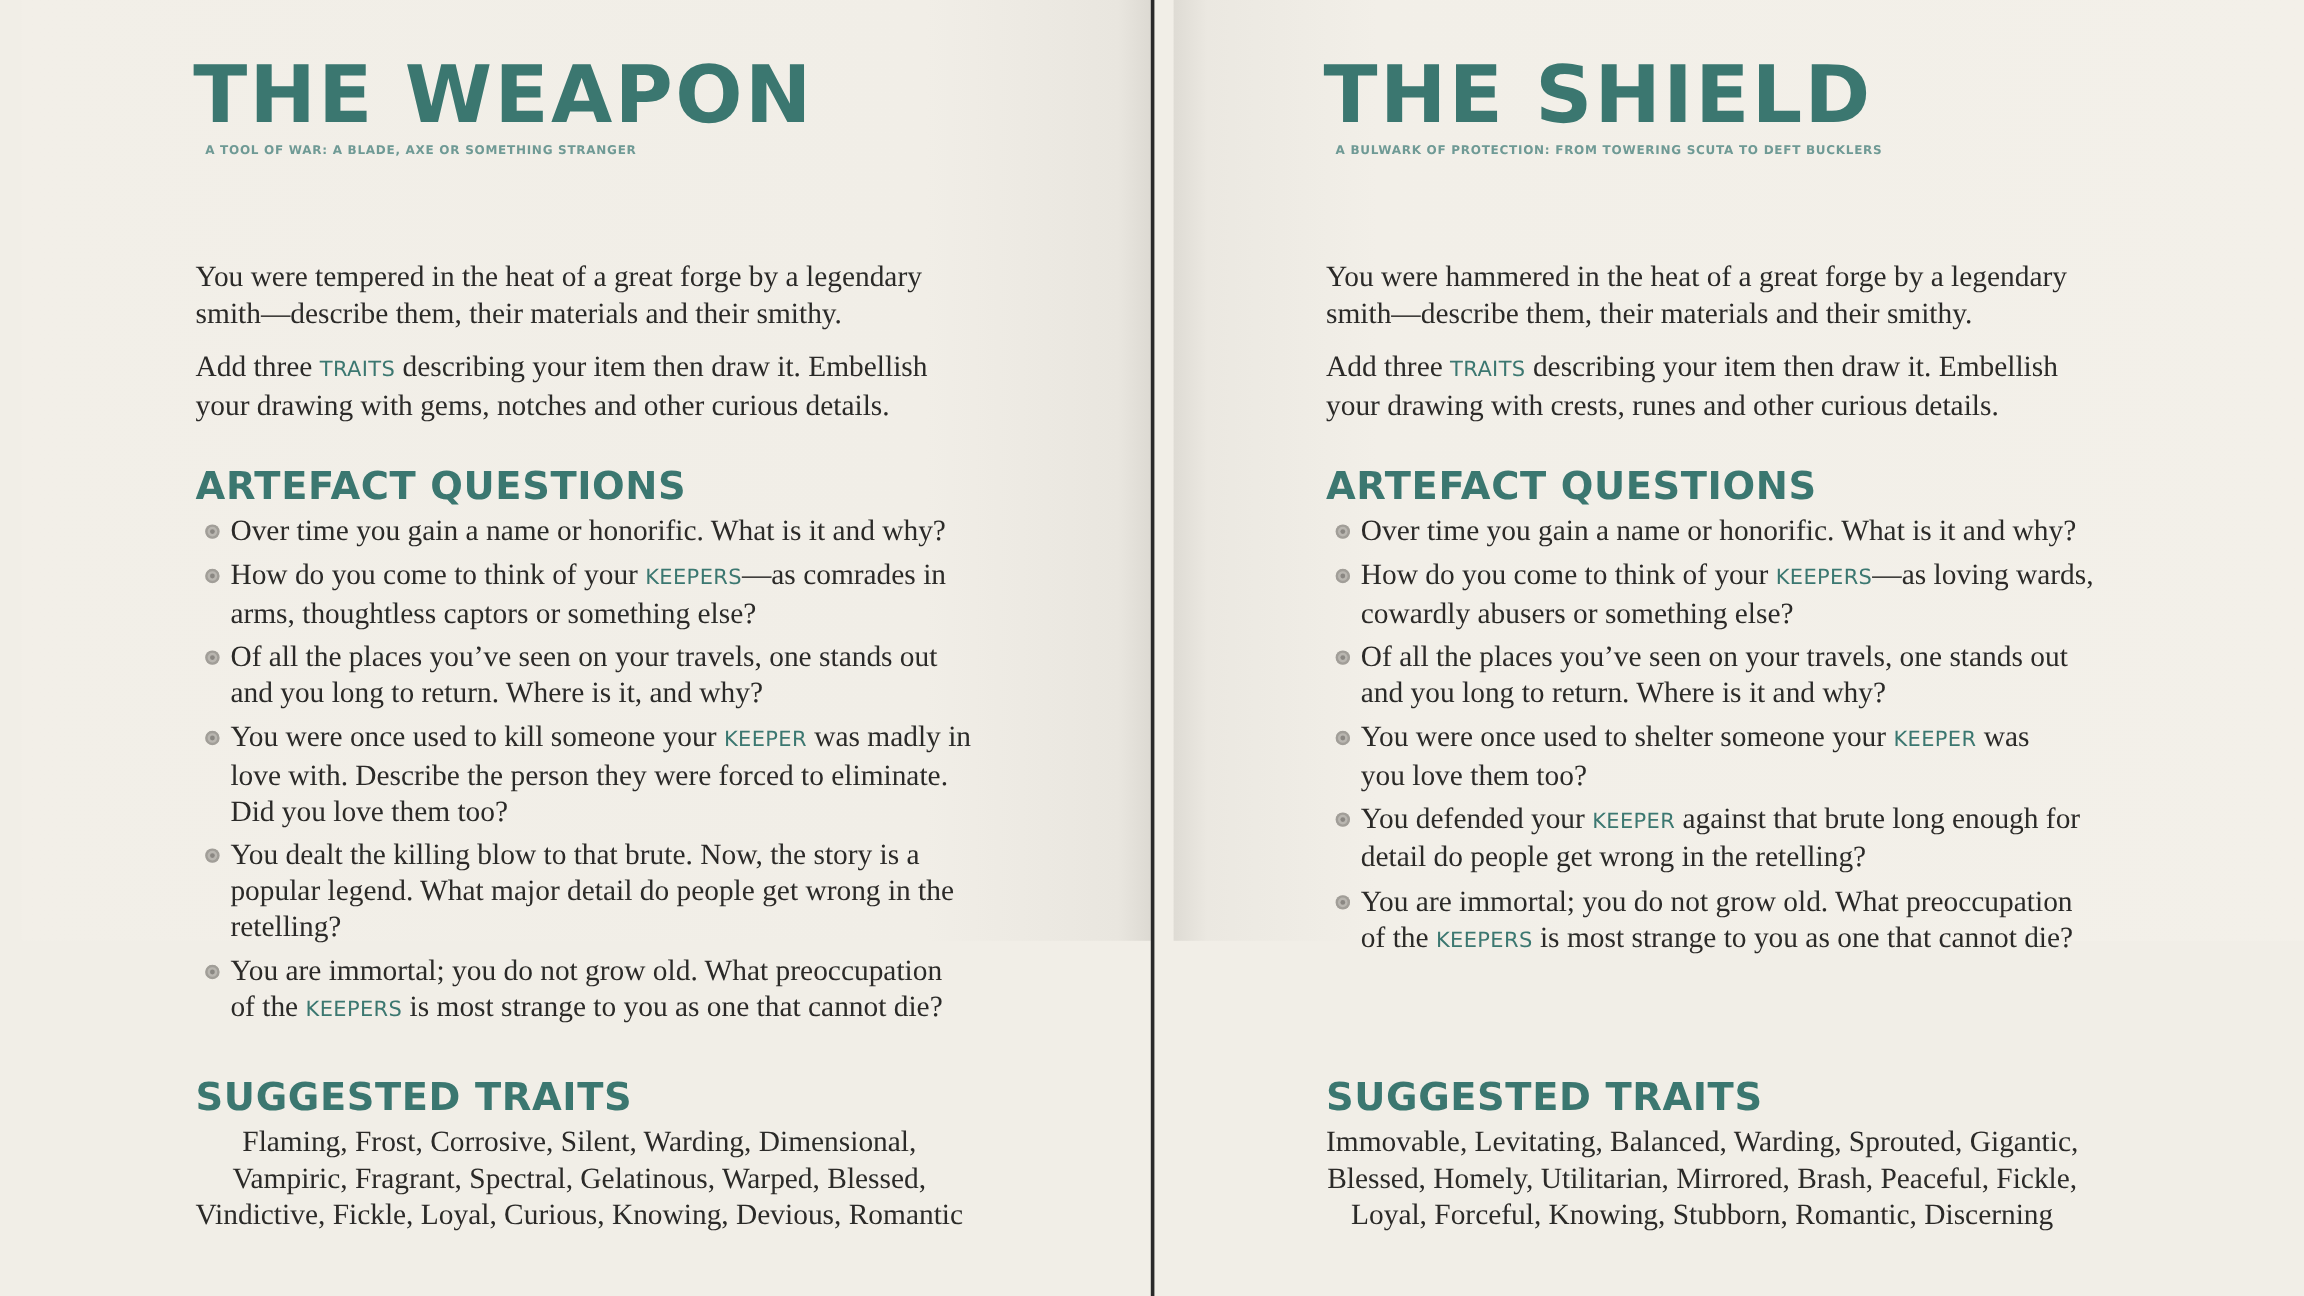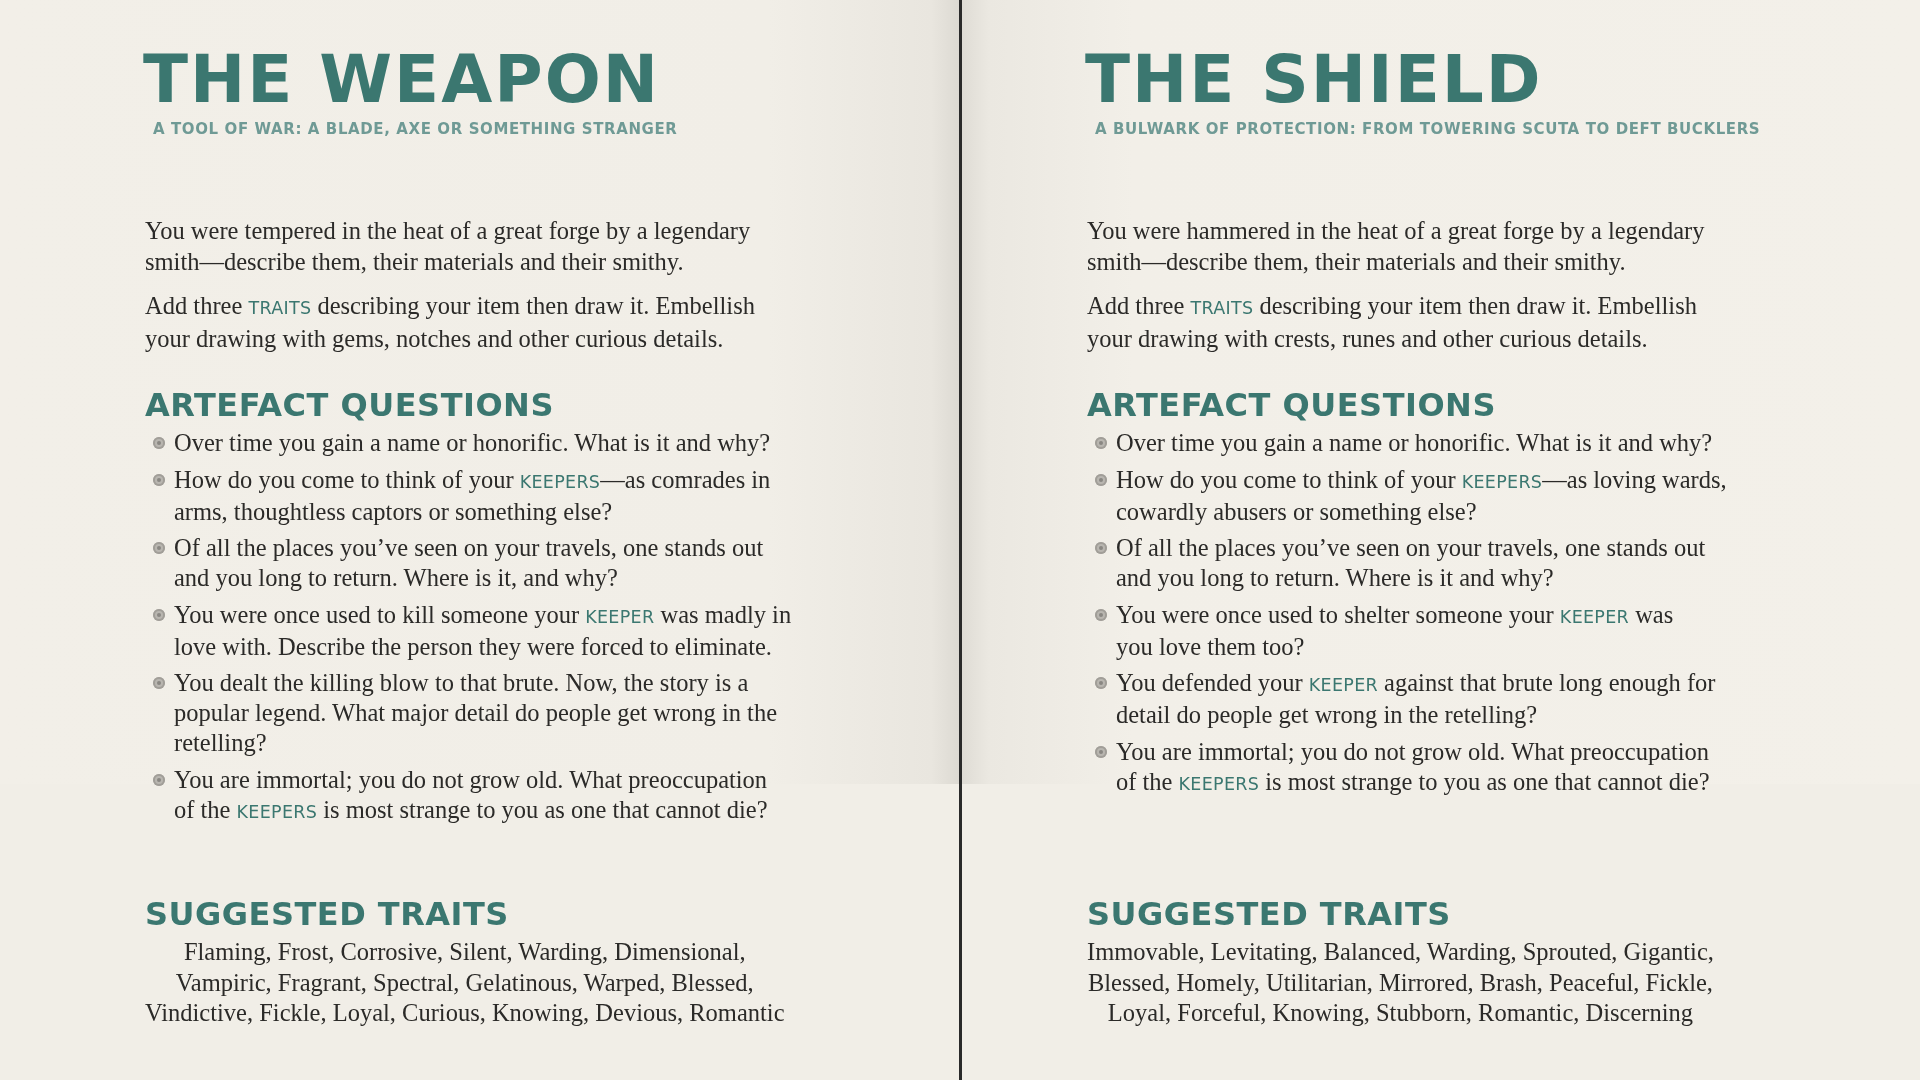--- a/index.html
+++ b/index.html
@@ -6,41 +6,42 @@
   body {
     width:1920px; height:1080px; overflow:hidden; position:relative;
     background:#f1eee7;
     font-family:"Liberation Serif", "DejaVu Serif", serif;
     color:#2b2a28;
   }
   .spread { position:absolute; inset:0; display:flex; }
   .page {
     position:relative; height:784px;
     background:#f2efe8;
+    margin-left:18px;
   }
   .page.left { width:960px; background:linear-gradient(to right, #f2efe8 0%, #f1eee7 80%, #e9e6df 97%, #dcd9d2 100%); }
   .page.right { width:960px; background:linear-gradient(to right, #dedbd4 0%, #ebe8e1 3%, #f2efe8 18%, #f3f0e9 100%); }
   .gutter {
     position:absolute; left:959px; top:0; width:3px; height:1080px;
     background:#2a2a2a;
   }
   .content { position:absolute; top:0; }
   .left .content { left:145px; width:700px; }
   .right .content { left:127px; width:720px; }
 
   .title {
     position:absolute; top:40px; left:-2px; margin:0;
     font-family:"DejaVu Sans", "Liberation Sans", sans-serif;
     font-weight:bold; font-size:66px; letter-spacing:2px;
     color:#3b7770; line-height:80px; white-space:nowrap;
   }
   .subtitle {
     position:absolute; top:120px; left:8px; margin:0;
     font-family:"DejaVu Sans", "Liberation Sans", sans-serif;
-    font-weight:bold; font-size:15px; letter-spacing:0.6px;
+    font-weight:bold; font-size:10px; letter-spacing:0.6px;
     color:#6f9a95; white-space:nowrap;
   }
   .para {
     position:absolute; left:0; margin:0;
     font-size:24.5px; line-height:30.5px; white-space:nowrap;
   }
   .p1 { top:216px; }
   .p2 { top:291px; }
   .kw {
     font-family:"DejaVu Sans", "Liberation Sans", sans-serif;
@@ -108,20 +109,21 @@
         </li>
         <li class="qitem">
           <span class="bullet"></span>
           <span class="qline">Of all the places you’ve seen on your travels, one stands out</span>
           <span class="qline">and you long to return. Where is it, and why?</span>
         </li>
         <li class="qitem">
           <span class="bullet"></span>
           <span class="qline"><span>You were once used to kill someone your </span><span class="kw">KEEPER</span><span> was madly in</span></span>
           <span class="qline">love with. Describe the person they were forced to eliminate.</span>
+          <span class="qline">Did you love them too?</span>
         </li>
         <li class="qitem">
           <span class="bullet"></span>
           <span class="qline">You dealt the killing blow to that brute. Now, the story is a</span>
           <span class="qline">popular legend. What major detail do people get wrong in the</span>
           <span class="qline">retelling?</span>
         </li>
         <li class="qitem">
           <span class="bullet"></span>
           <span class="qline">You are immortal; you do not grow old. What preoccupation</span>

